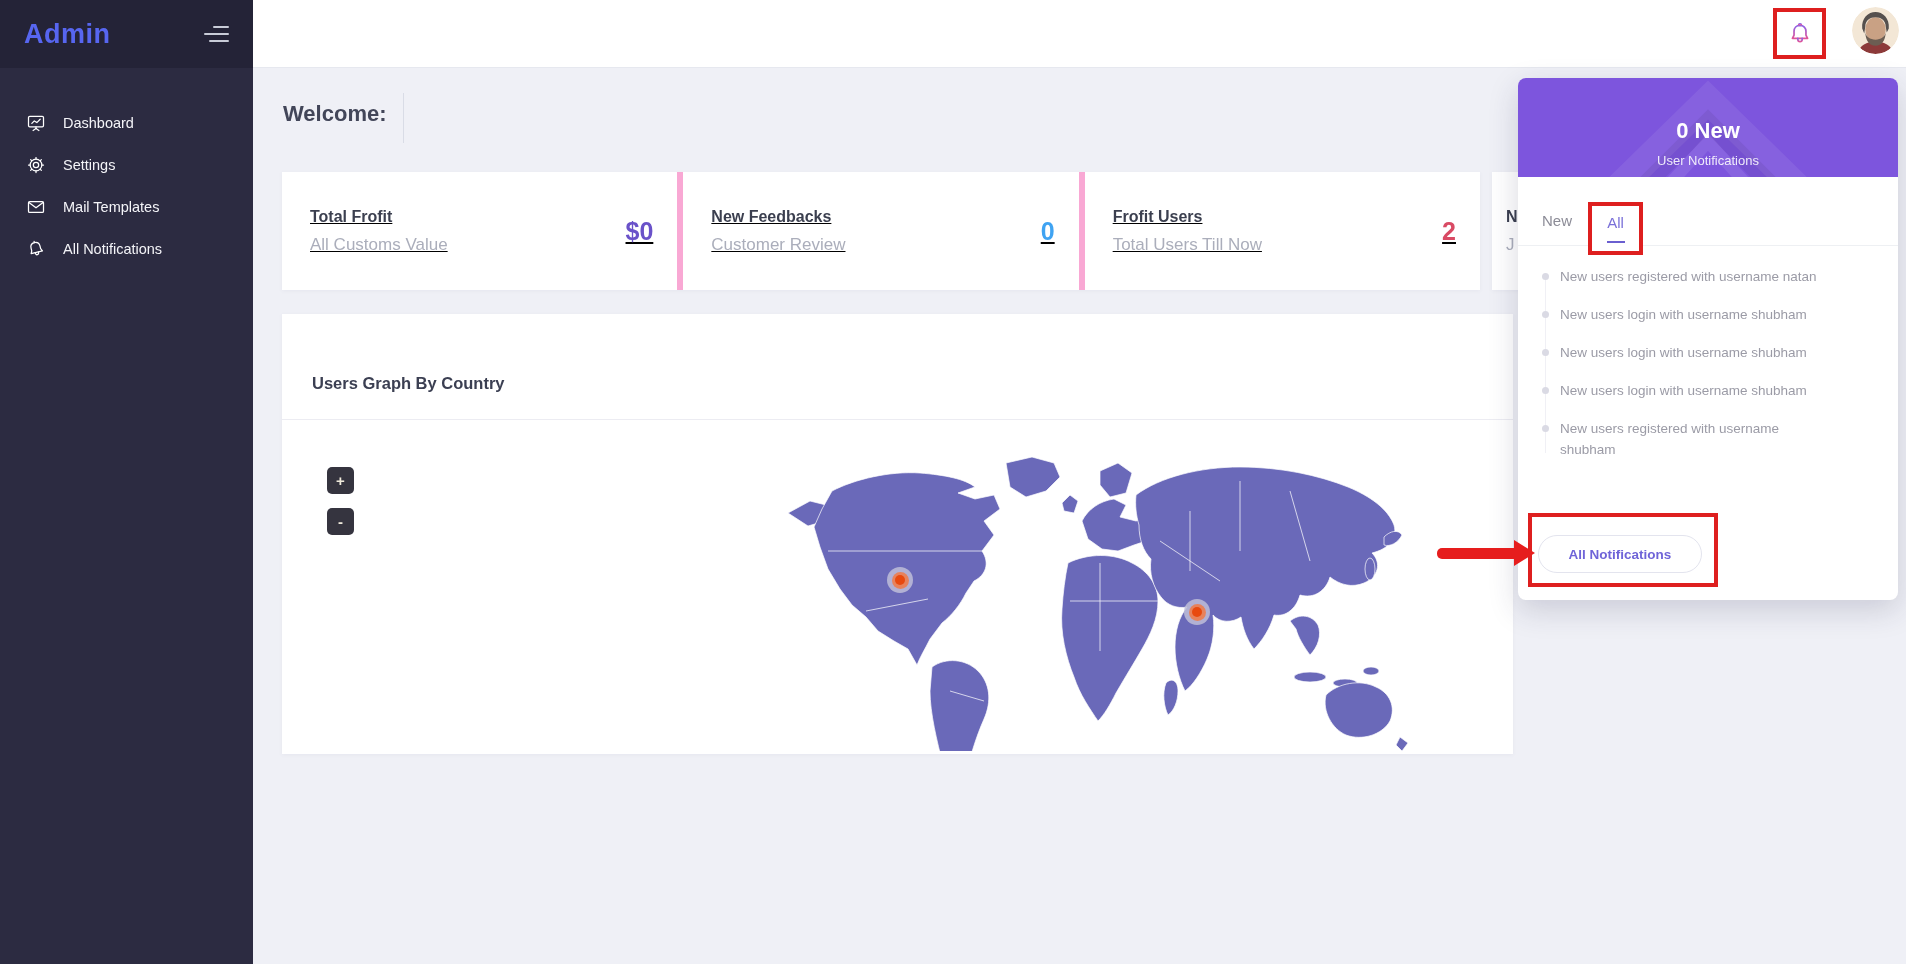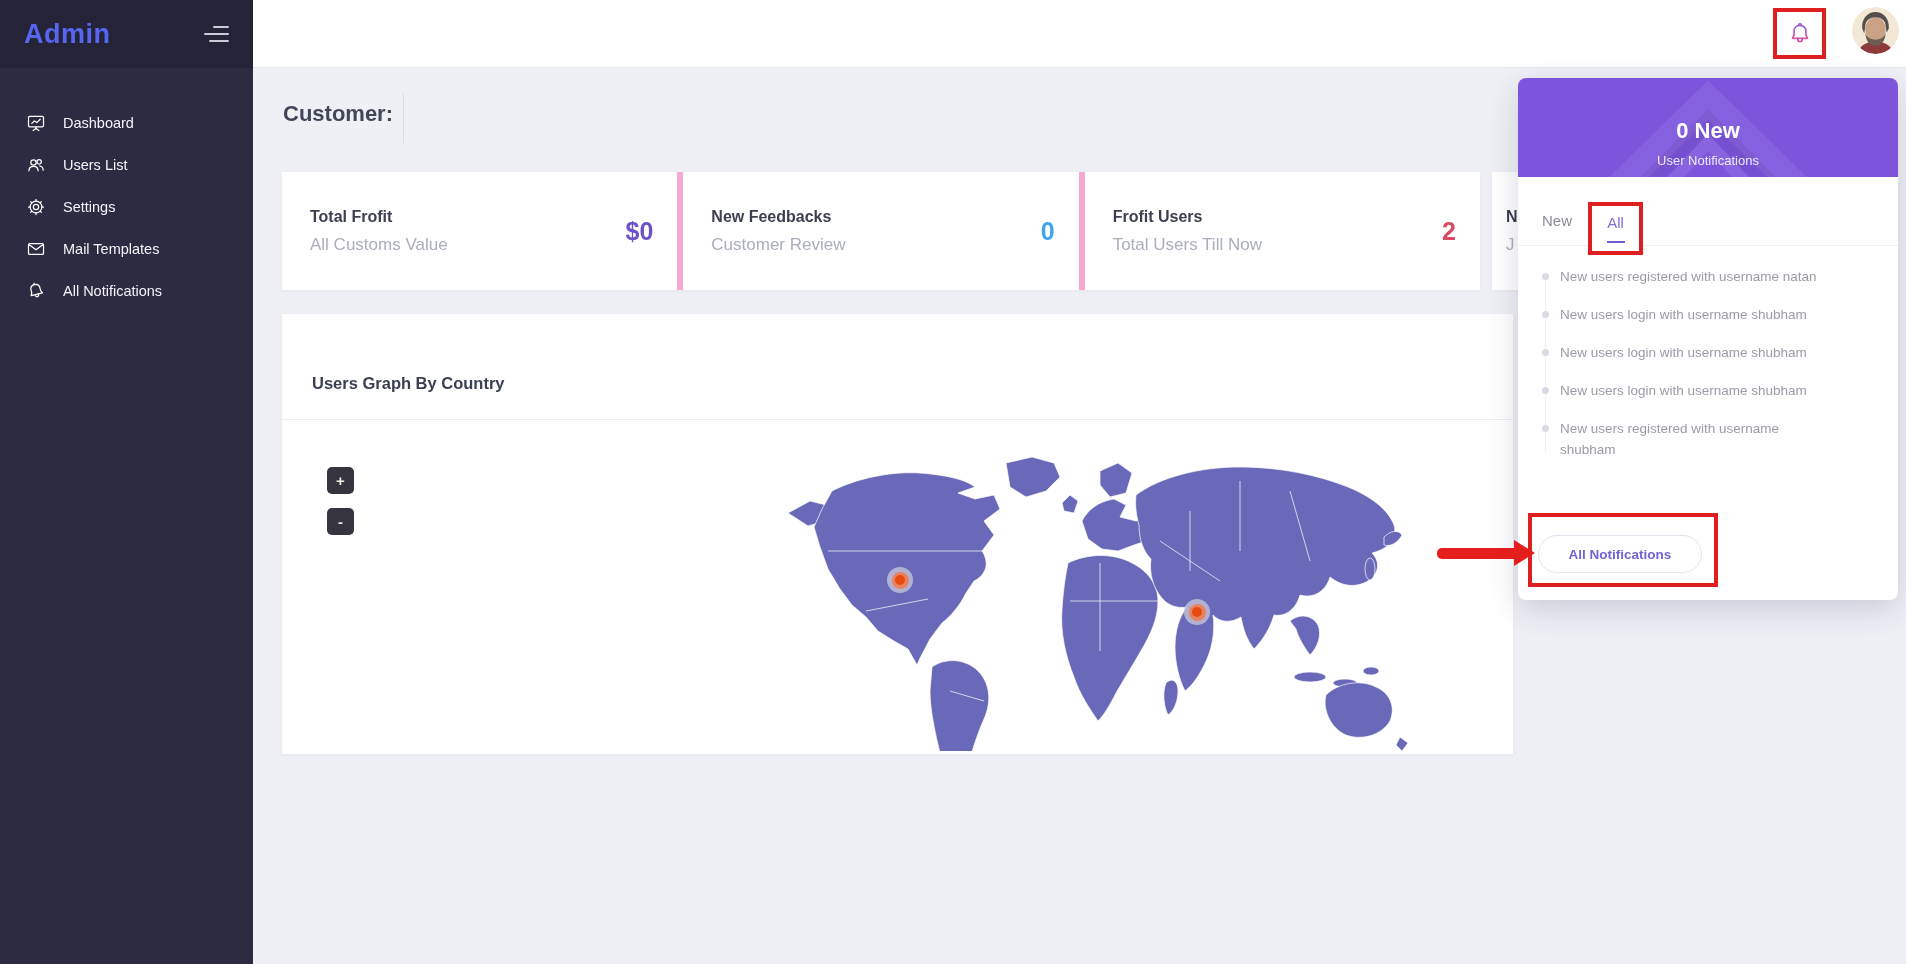--- a/index.html
+++ b/index.html
@@ -24,21 +24,21 @@
   .topbar { position:absolute; left:253px; top:0; width:1653px; height:68px; background:#fff; border-bottom:1px solid #e6e8ef; z-index:5; }
   .bell-box { position:absolute; left:1520px; top:8px; width:53px; height:51px; border:4px solid #de1f1f; background:#fff; display:flex; align-items:center; justify-content:center; }
   .bell-box svg { width:26px; height:26px; fill:none; stroke-width:1.6; stroke-linecap:round; stroke-linejoin:round; cursor:pointer; }
   .avatar { position:absolute; left:1599px; top:7px; width:47px; height:47px; border-radius:50%; overflow:hidden; cursor:pointer; }
 
   
   .welcome { position:absolute; left:283px; top:101px; font-size:22px; font-weight:700; color:#424659; z-index:1; }
   .welcome-divider { position:absolute; left:403px; top:93px; width:1px; height:50px; background:#d9dce6; }
 
   
-  .cards-a { position:absolute; left:282px; top:172px; width:1198px; height:118px; background:#fff; display:flex; box-shadow:0 1px 4px rgba(80,80,120,.06); }
+  .cards-a { position:absolute; left:282px; top:172px; width:1198px; height:118px; background:#fff; display:flex; box-shadow:0 1px 4px rgba(80,80,120,.06);text-decoration:underline; }
   .card { flex:1; display:flex; align-items:center; padding:0 24px 0 28px; }
   .cards-a .card + .card { border-left:6px solid #f9a8d4; }
   .card-4 { position:absolute; left:1492px; top:172px; width:390px; height:118px; background:#fff; display:flex; align-items:center; padding:0 24px 0 14px; box-shadow:0 1px 4px rgba(80,80,120,.06); }
   .card-txt { display:flex; flex-direction:column; gap:9px; }
   .card-title { font-size:16px; font-weight:700; color:#3b3f4f; }
   .card-sub { font-size:17px; color:#abaebb; }
   .card-value { margin-left:auto; font-size:25px; font-weight:700; }
   .val-purple { color:#6a52c9; }
   .val-blue { color:#3fa3f2; }
   .val-red { color:#d94a64; }
@@ -101,29 +101,20 @@
             <rect x="3" y="4" width="18" height="12.5" rx="1.5"></rect>
             <polyline points="7,12.5 10,9.5 13,11.5 17,7.5"></polyline>
             <line x1="12" y1="16.5" x2="12" y2="18.5"></line>
             <line x1="8.5" y1="21" x2="12" y2="18.5"></line>
             <line x1="15.5" y1="21" x2="12" y2="18.5"></line>
           </svg>
         <span>Dashboard</span>
       </div>
       <div class="menu-item">
         <svg viewBox="0 0 24 24">
-            <circle cx="9" cy="9" r="3.2"></circle>
-            <path d="M3.5,19 C3.5,15 6,13.5 9,13.5 C12,13.5 14.5,15 14.5,19"></path>
-            <circle cx="15.8" cy="8.2" r="2.6"></circle>
-            <path d="M16.5,13.2 C19.2,13.6 20.6,15.4 20.6,18.2"></path>
-          </svg>
-        <span>Users List</span>
-      </div>
-      <div class="menu-item">
-        <svg viewBox="0 0 24 24">
             <circle cx="12" cy="12" r="3.2"></circle>
             <circle cx="12" cy="12" r="7"></circle>
             <line x1="12" y1="3" x2="12" y2="5"></line>
             <line x1="12" y1="19" x2="12" y2="21"></line>
             <line x1="3" y1="12" x2="5" y2="12"></line>
             <line x1="19" y1="12" x2="21" y2="12"></line>
             <line x1="5.6" y1="5.6" x2="7" y2="7"></line>
             <line x1="17" y1="17" x2="18.4" y2="18.4"></line>
             <line x1="5.6" y1="18.4" x2="7" y2="17"></line>
             <line x1="17" y1="7" x2="18.4" y2="5.6"></line>
@@ -175,21 +166,21 @@
           <rect width="46" height="46" fill="#f3e7d6"></rect>
           <path d="M5,46 C8,37 14,34 23,34 C32,34 38,37 41,46 Z" fill="#8c3a3a"></path>
           <ellipse cx="23" cy="22" rx="10" ry="12" fill="#c9a184"></ellipse>
           <path d="M13,24 C13,33 17,38 23,38 C29,38 33,33 33,24 C33,29 28,32 23,32 C18,32 13,29 13,24 Z" fill="#6b5d52"></path>
           <path d="M10,21 C9,11 16,5 23,5 C30,5 37,11 36,21 L34,25 L33,19 C33,13 28,10 23,10 C18,10 13,13 13,19 L12,26 Z" fill="#55504e"></path>
         </g>
       </svg>
     </div>
   </div>
 
-  <div class="welcome">Customer:</div>
+  <div class="welcome">Welcome:</div>
   <div class="welcome-divider"></div>
 
   <div class="cards-a">
     <div class="card">
       <div class="card-txt">
         <div class="card-title">Total Frofit</div>
         <div class="card-sub">All Customs Value</div>
       </div>
       <div class="card-value val-purple">$0</div>
     </div>

